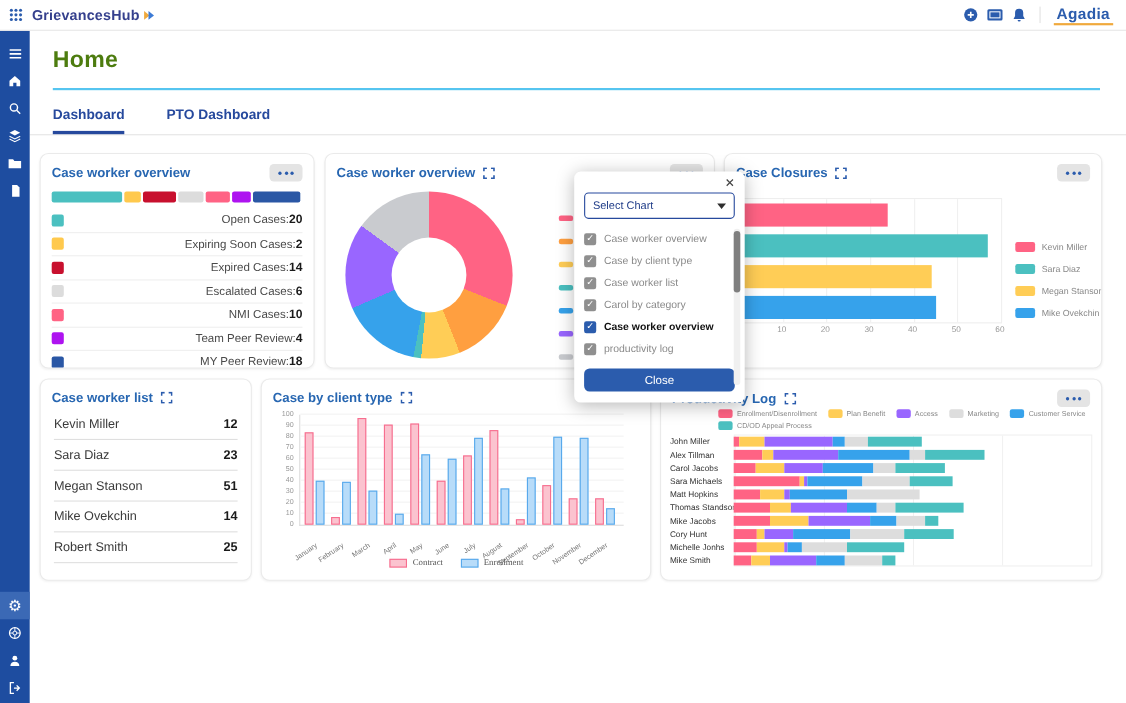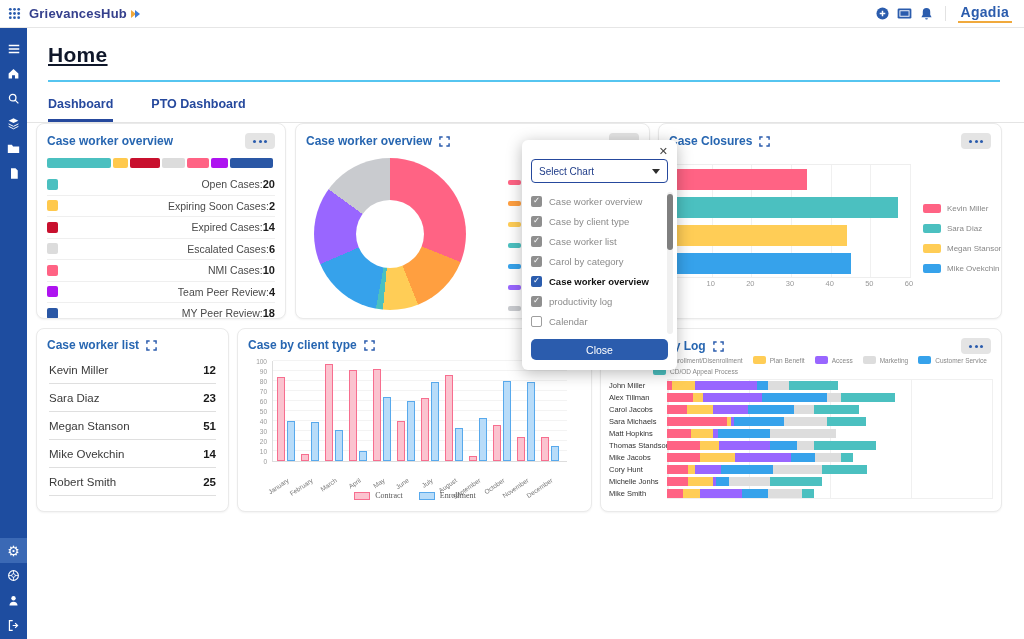--- a/index.html
+++ b/index.html
@@ -16,26 +16,26 @@
   .tb-icon{display:inline-flex;cursor:pointer;}
   
   .sidebar{position:absolute;left:0;top:27px;width:27px;height:612px;background:#1E4DA0;
     display:flex;flex-direction:column;align-items:center;padding-top:9px;z-index:50;}
   .s-icon{display:flex;justify-content:center;align-items:center;width:27px;height:25px;cursor:pointer;}
   .s-bottom{margin-top:auto;margin-bottom:10px;display:flex;flex-direction:column;align-items:center;}
   .s-active{background:#3B69B5;}
   .gear-glyph{color:#fff;font-size:14px;line-height:14px;font-family:"DejaVu Sans",sans-serif;}
   
   .main{position:absolute;left:27px;top:27px;width:997px;height:612px;background:#fff;}
-  h1{margin:16px 0 0 21px;font-size:21px;font-weight:600;color:#0f172a;letter-spacing:.3px;text-decoration:underline;}
+  h1{margin:16px 0 0 21px;font-size:21px;font-weight:600;color:#4d7c0f;letter-spacing:.3px;}
   .title-rule{margin:13px 24px 0 21px;border-top:2px solid #56C5F0;}
   .tabs{display:flex;gap:38px;padding:15px 0 0 21px;border-bottom:1px solid #E4E4E4;}
   .tab{font-size:12.5px;font-weight:700;color:#26499D;padding-bottom:8px;cursor:pointer;}
   .tab.active{border-bottom:3px solid #26499D;}
-  .dashboard{position:relative;margin-top:0;height:440px;}
+  .dashboard{position:relative;margin-top:16px;height:440px;}
   
   .card{position:absolute;background:#fff;border:1px solid #EAEAEA;border-radius:8px;
     box-shadow:0 1px 2px rgba(0,0,0,.05);overflow:hidden;}
   .card-head{display:flex;align-items:center;padding:9px 10px 4px;}
   .card-title{font-size:12px;font-weight:700;color:#2766B1;white-space:nowrap;}
   .expand{margin-left:7px;display:inline-flex;cursor:pointer;}
   .dots{margin-left:auto;width:30px;height:16px;background:#E4E4E4;border:none;border-radius:4px;
     display:flex;align-items:center;justify-content:center;gap:2.5px;cursor:pointer;padding:0;}
   .dots i{width:3px;height:3px;border-radius:50%;background:#2B5CAD;}
   #card-overview-list{left:9px;top:0;width:248px;height:194px;}
@@ -714,24 +714,20 @@
             <span>Carol by category</span>
           </div>
           <div class="opt active">
             <span class="cb checked blue"></span>
             <span>Case worker overview</span>
           </div>
           <div class="opt">
             <span class="cb checked"></span>
             <span>productivity log</span>
           </div>
-          <div class="opt">
-            <span class="cb un"></span>
-            <span>Calendar</span>
-          </div>
         </div>
       <div class="scrolltrack">
           <div class="scrollthumb"></div>
         </div>
       <button class="close-btn">Close</button>
     </div>
 
   </div>
 </div>
 

